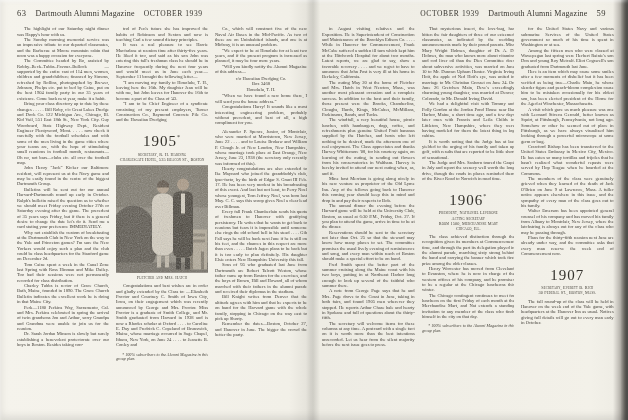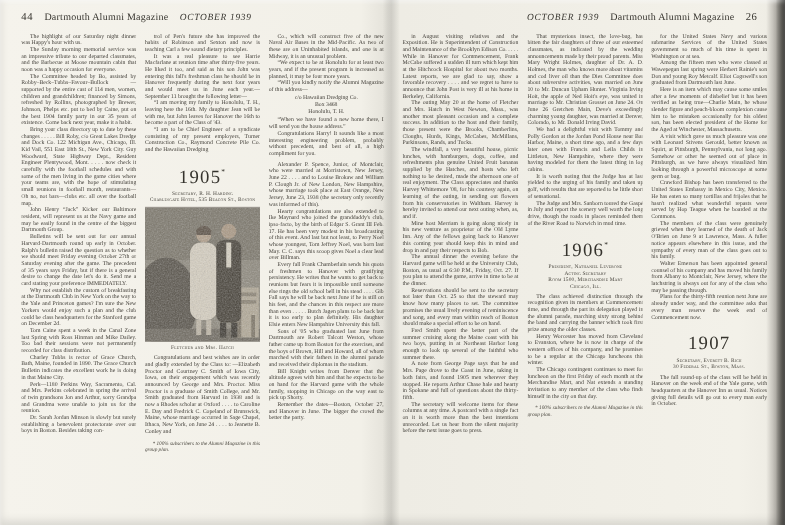--- a/index.html
+++ b/index.html
@@ -12,21 +12,21 @@
   .edge-strip{position:absolute;right:0;top:0;width:7px;height:420px;
     background:linear-gradient(90deg,rgba(0,0,0,.05),rgba(0,0,0,.45));}
   .page{position:absolute;top:0;height:420px;}
   .page-left{left:0;width:312px;}
   .page-right{left:314px;width:306px;}
   .page-header{position:absolute;top:8px;font-size:8px;color:#37352f;white-space:nowrap;}
   .ph-left{left:17px;}
   .ph-right{right:14px;text-align:right;}
   .pagenum{font-size:8.5px;letter-spacing:.5px;}
   .mag-title{margin:0 7px;letter-spacing:.2px;}
-  .issue{font-style:italic;font-size:7.5px;letter-spacing:.6px;}
+  .issue{font-size:7.5px;letter-spacing:.6px;}
   .cols{position:absolute;top:26px;bottom:9px;display:flex;gap:7px;}
   .cols-left{left:17px;width:290px;}
   .cols-right{left:8px;width:292px;}
   .col{flex:1 1 0;overflow:hidden;height:385px;}
   .col-inner{width:200%;transform:scale(.5);transform-origin:0 0;color:#403d37;}
   .para{margin:0;text-indent:14px;font-size:9.2px;line-height:10.7px;text-align:justify;
     -webkit-hyphens:auto;hyphens:auto;}
   .officer{margin:0;font-size:8.6px;line-height:10.2px;text-align:center;text-indent:0;
     font-variant:small-caps;letter-spacing:.3px;color:#45423b;}
   .year-heading{text-align:center;font-size:30px;line-height:32px;margin:13px 0 5px;
@@ -42,21 +42,21 @@
     text-indent:12px;text-align:justify;color:#4a473f;}
   .spacer{height:6px;}
 </style>
 </head>
 <body>
 
 <div class="spread">
 
   <div class="page page-left">
     <div class="page-header ph-left">
-      <span class="pagenum">44</span>
+      <span class="pagenum">63</span>
       <span class="mag-title">Dartmouth Alumni Magazine</span>
       <span class="issue">OCTOBER 1939</span>
     </div>
     <div class="cols cols-left">
 
       <div class="col">
         <div class="col-inner">
             <p class="para">The highlight of our Saturday night dinner was Happy's hour with us.</p>
             <p class="para">The Sunday morning memorial service was an impressive tribute to our departed classmates, and the Barbecue at Moose mountain cabin that noon was a happy occasion for everyone.</p>
             <p class="para">The Committee headed by Bo, assisted by Robby–Beck–Tubbs–Favour–Bullock —supported by the entire cast of 114 men, women, children and grandchildren; financed by Simons, refreshed by Rollins, photographed by Brewer, Johnson, Phelps etc. put to bed by Caine, put on the best 1904 family party in our 35 years of existence. Come back next year, make it a habit.</p>
@@ -154,21 +154,21 @@
         </div>
       </div>
 
     </div>
   </div>
 
   <div class="page page-right">
     <div class="page-header ph-right">
       <span class="issue">OCTOBER 1939</span>
       <span class="mag-title">Dartmouth Alumni Magazine</span>
-      <span class="pagenum">26</span>
+      <span class="pagenum">59</span>
     </div>
     <div class="cols cols-right">
 
       <div class="col">
         <div class="col-inner">
             <p class="para">in August visiting relatives and the Exposition. He is Superintendent of Construction and Maintenance of the Brooklyn Edison Co. . . . . While in Hanover for Commencement, Frank McCabe suffered a sudden ill turn which kept him at the Hitchcock Hospital for about two months. Latest reports, we are glad to say, show a favorable recovery . . . . and we regret to have to announce that John Post is very ill at his home in Berkeley, California.</p>
             <p class="para">The outing May 20 at the home of Fletcher and Mrs. Hatch in West Newton, Mass., was another most pleasant occasion and a complete success. In addition to the host and their family, those present were the Brooks, Chamberlins, Cloughs, Hurds, Kings, McCabes, McMillans, Parkinsons, Rands, and Tucks.</p>
             <p class="para">The windfall, a very beautiful house, picnic lunches, with hamburgers, dogs, coffee, and refreshments plus genuine United Fruit bananas supplied by the Hatches, and hosts who left nothing to be desired, made the afternoon one of real enjoyment. The Class appreciates and thanks Harvey Whittemore '08, for his courtesy again, on learning of the outing, in sending out flowers from his conservatories in Waltham. Harvey is hereby invited to attend our next outing when, as, and if.</p>
             <p class="para">Mine host Merriam is going along nicely in his new venture as proprietor of the Old Lyme Inn. Any of the fellows going back to Hanover this coming year should keep this in mind and drop in and pay their respects to Bob.</p>
             <p class="para">The annual dinner the evening before the Harvard game will be held at the University Club, Boston, as usual at 6:30 P.M., Friday, Oct. 27. If you plan to attend the game, arrive in time to be at the dinner.</p>

